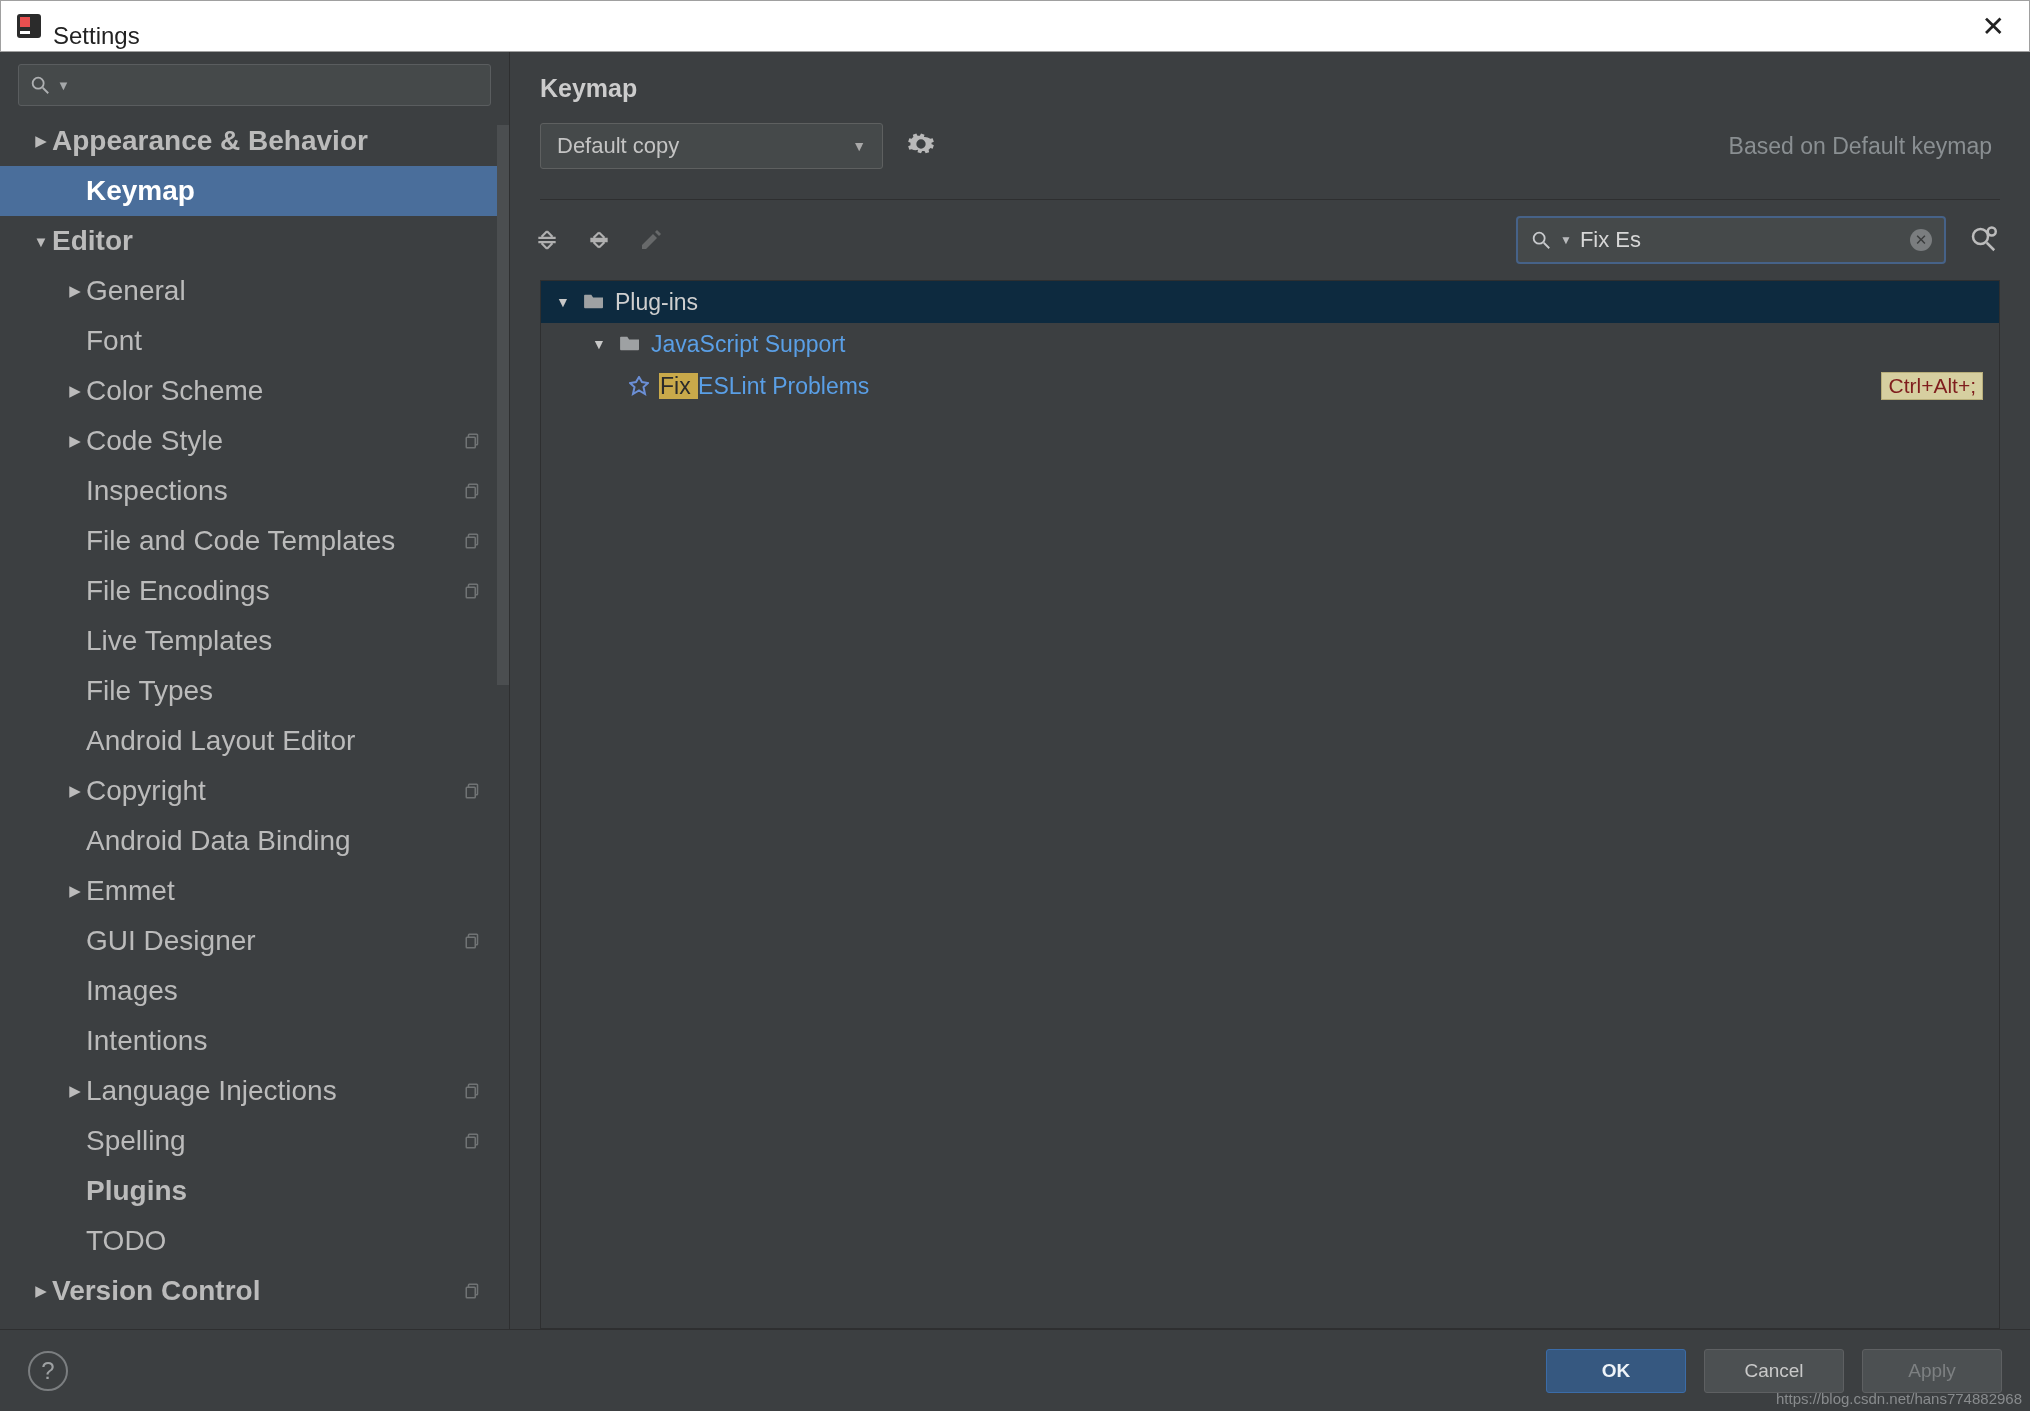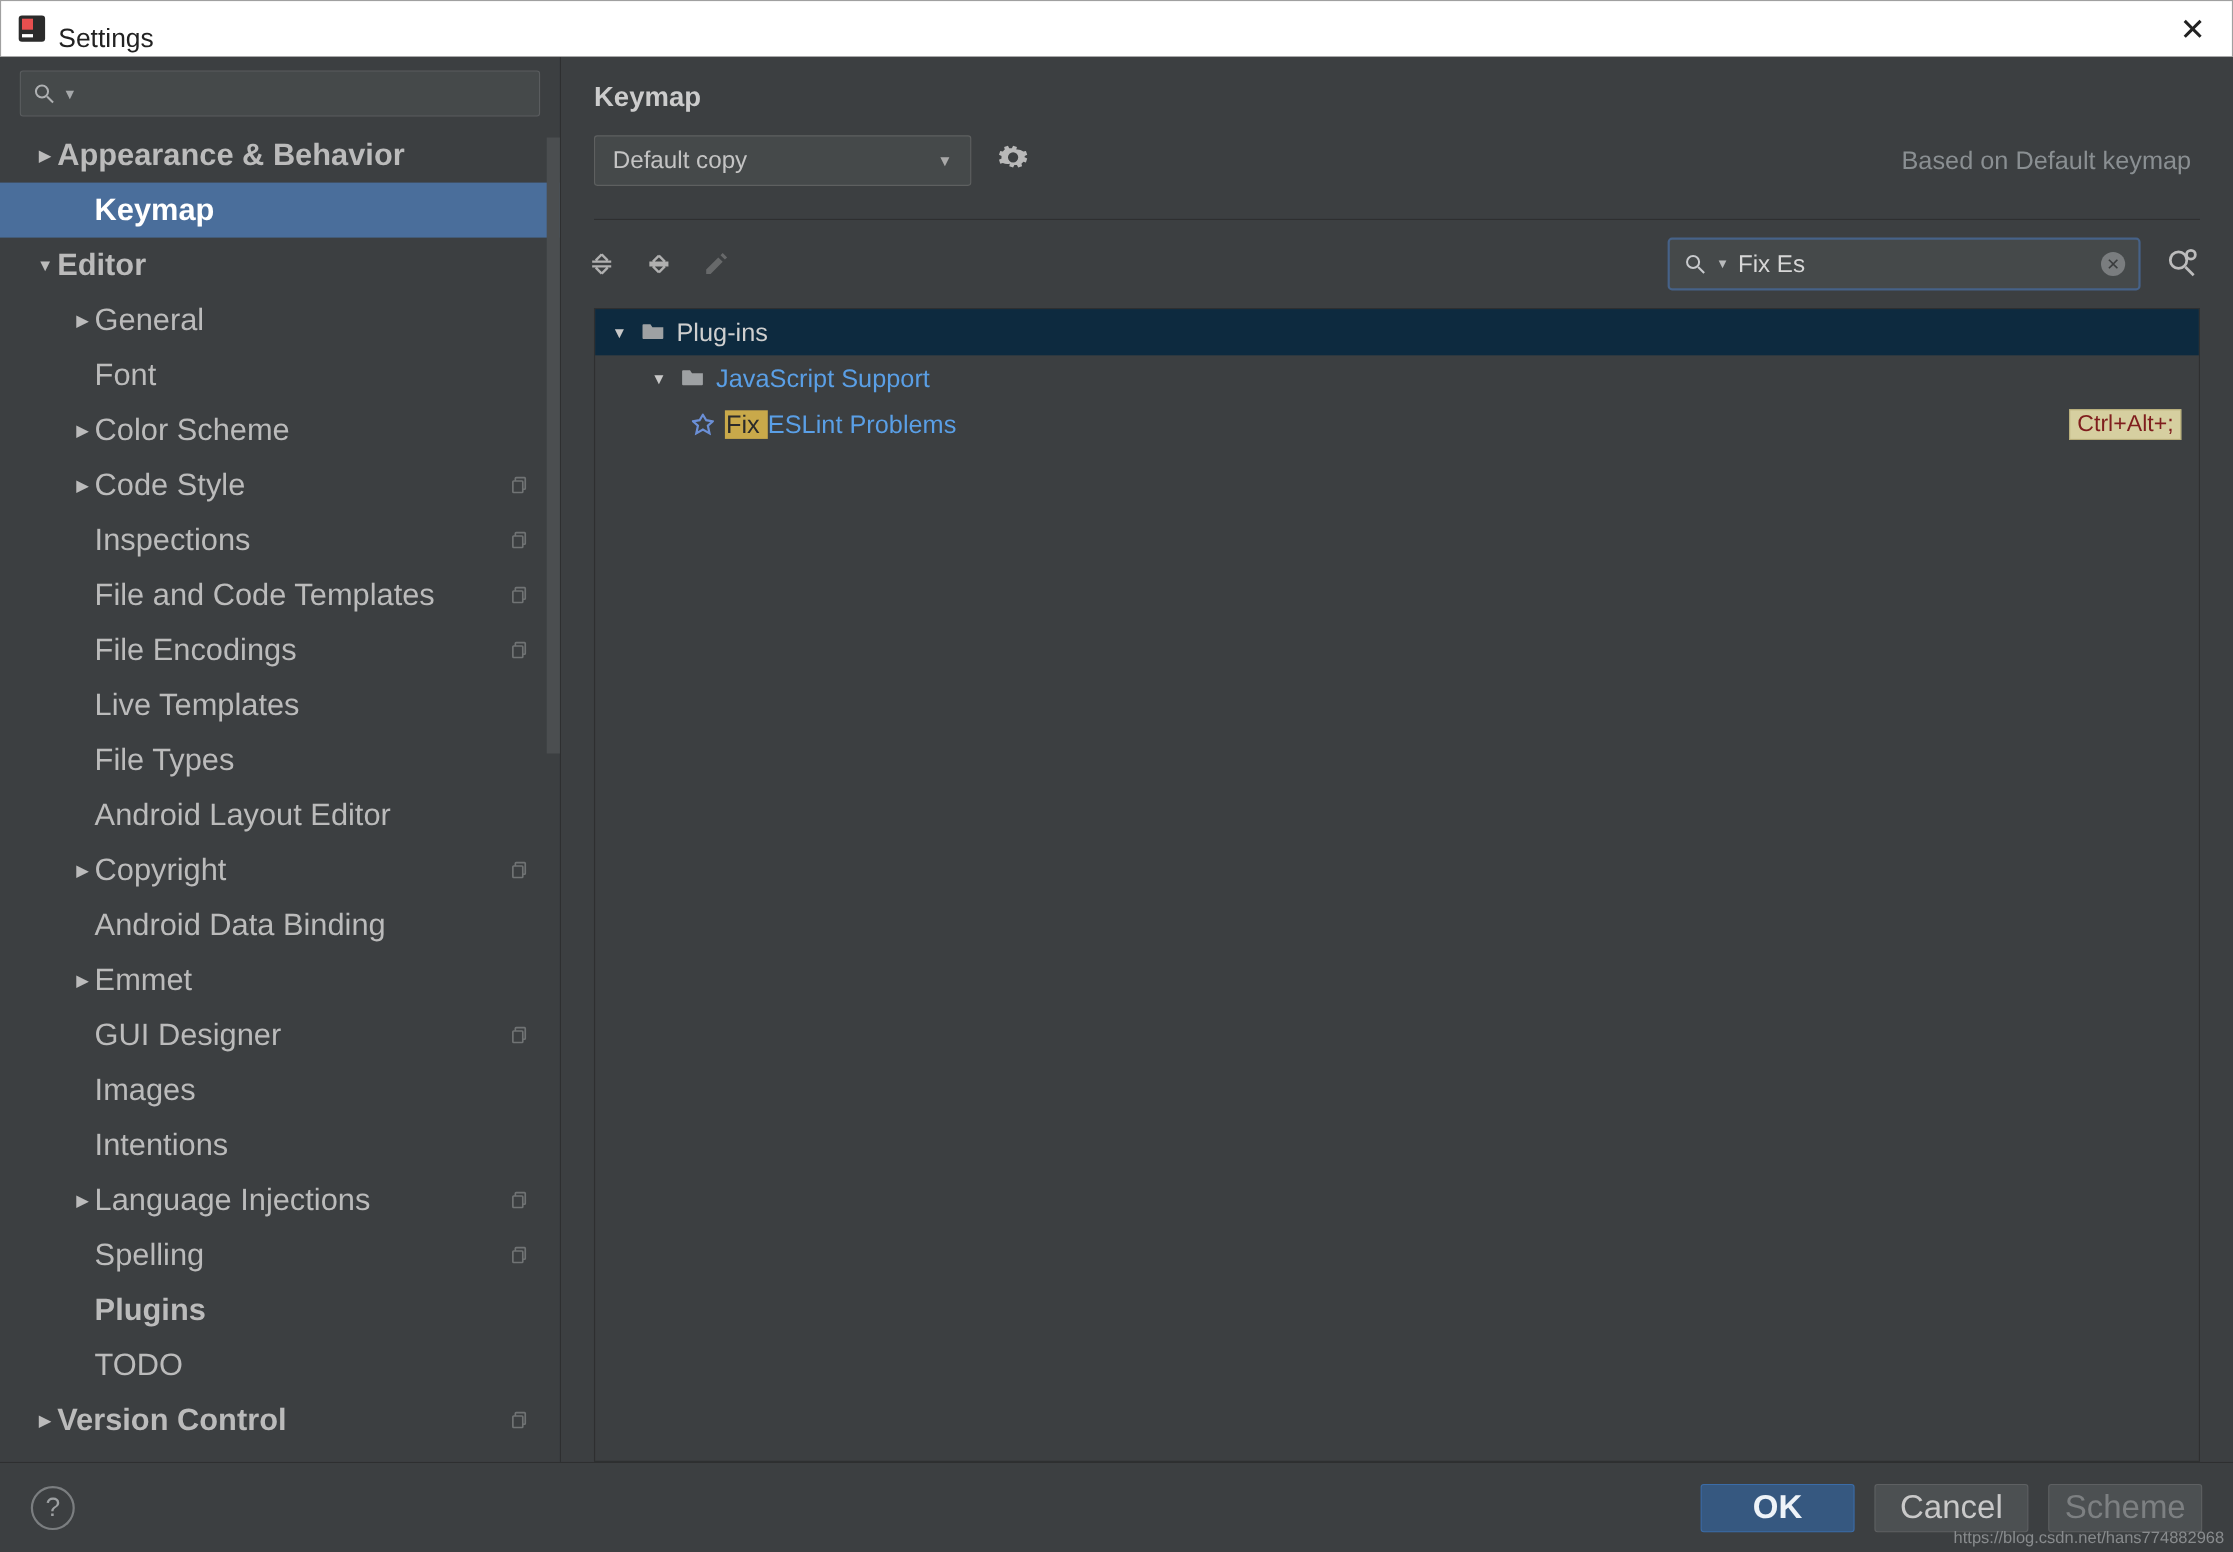--- a/index.html
+++ b/index.html
@@ -195,21 +195,21 @@
   width: 40px; height: 40px; border-radius: 50%;
   border: 2px solid #7b7e80;
   display: flex; align-items: center; justify-content: center;
   color: #9ea1a3; font-size: 24px;
 }
 .btn {
   min-width: 140px; height: 44px;
   border: 1px solid #5e6062;
   background: #4c5052;
   color: #c9c9c9;
-  font-size: 30px;
+  font-size: 19px;
   border-radius: 3px;
   display: flex; align-items: center; justify-content: center;
   cursor: pointer;
 }
 .btn.primary { background: #365880; border-color: #3b6ca8; color: #eef3f8; font-weight: 600; }
 .btn.disabled { color: #7d8082; }
 .watermark {
   position: absolute; right: 8px; bottom: 4px;
   font-size: 15px; color: #888b8d;
 }
@@ -476,16 +476,16 @@
         </div>
       </div>
   </div>
 </div>
 
 <div class="footer">
   <span class="help-btn">?</span>
   <span class="spacer"></span>
   <span class="btn primary">OK</span>
   <span class="btn">Cancel</span>
-  <span class="btn disabled">Scheme</span>
+  <span class="btn disabled">Apply</span>
 </div>
 
 <span class="watermark">https://blog.csdn.net/hans774882968</span>
 
 </body></html>

